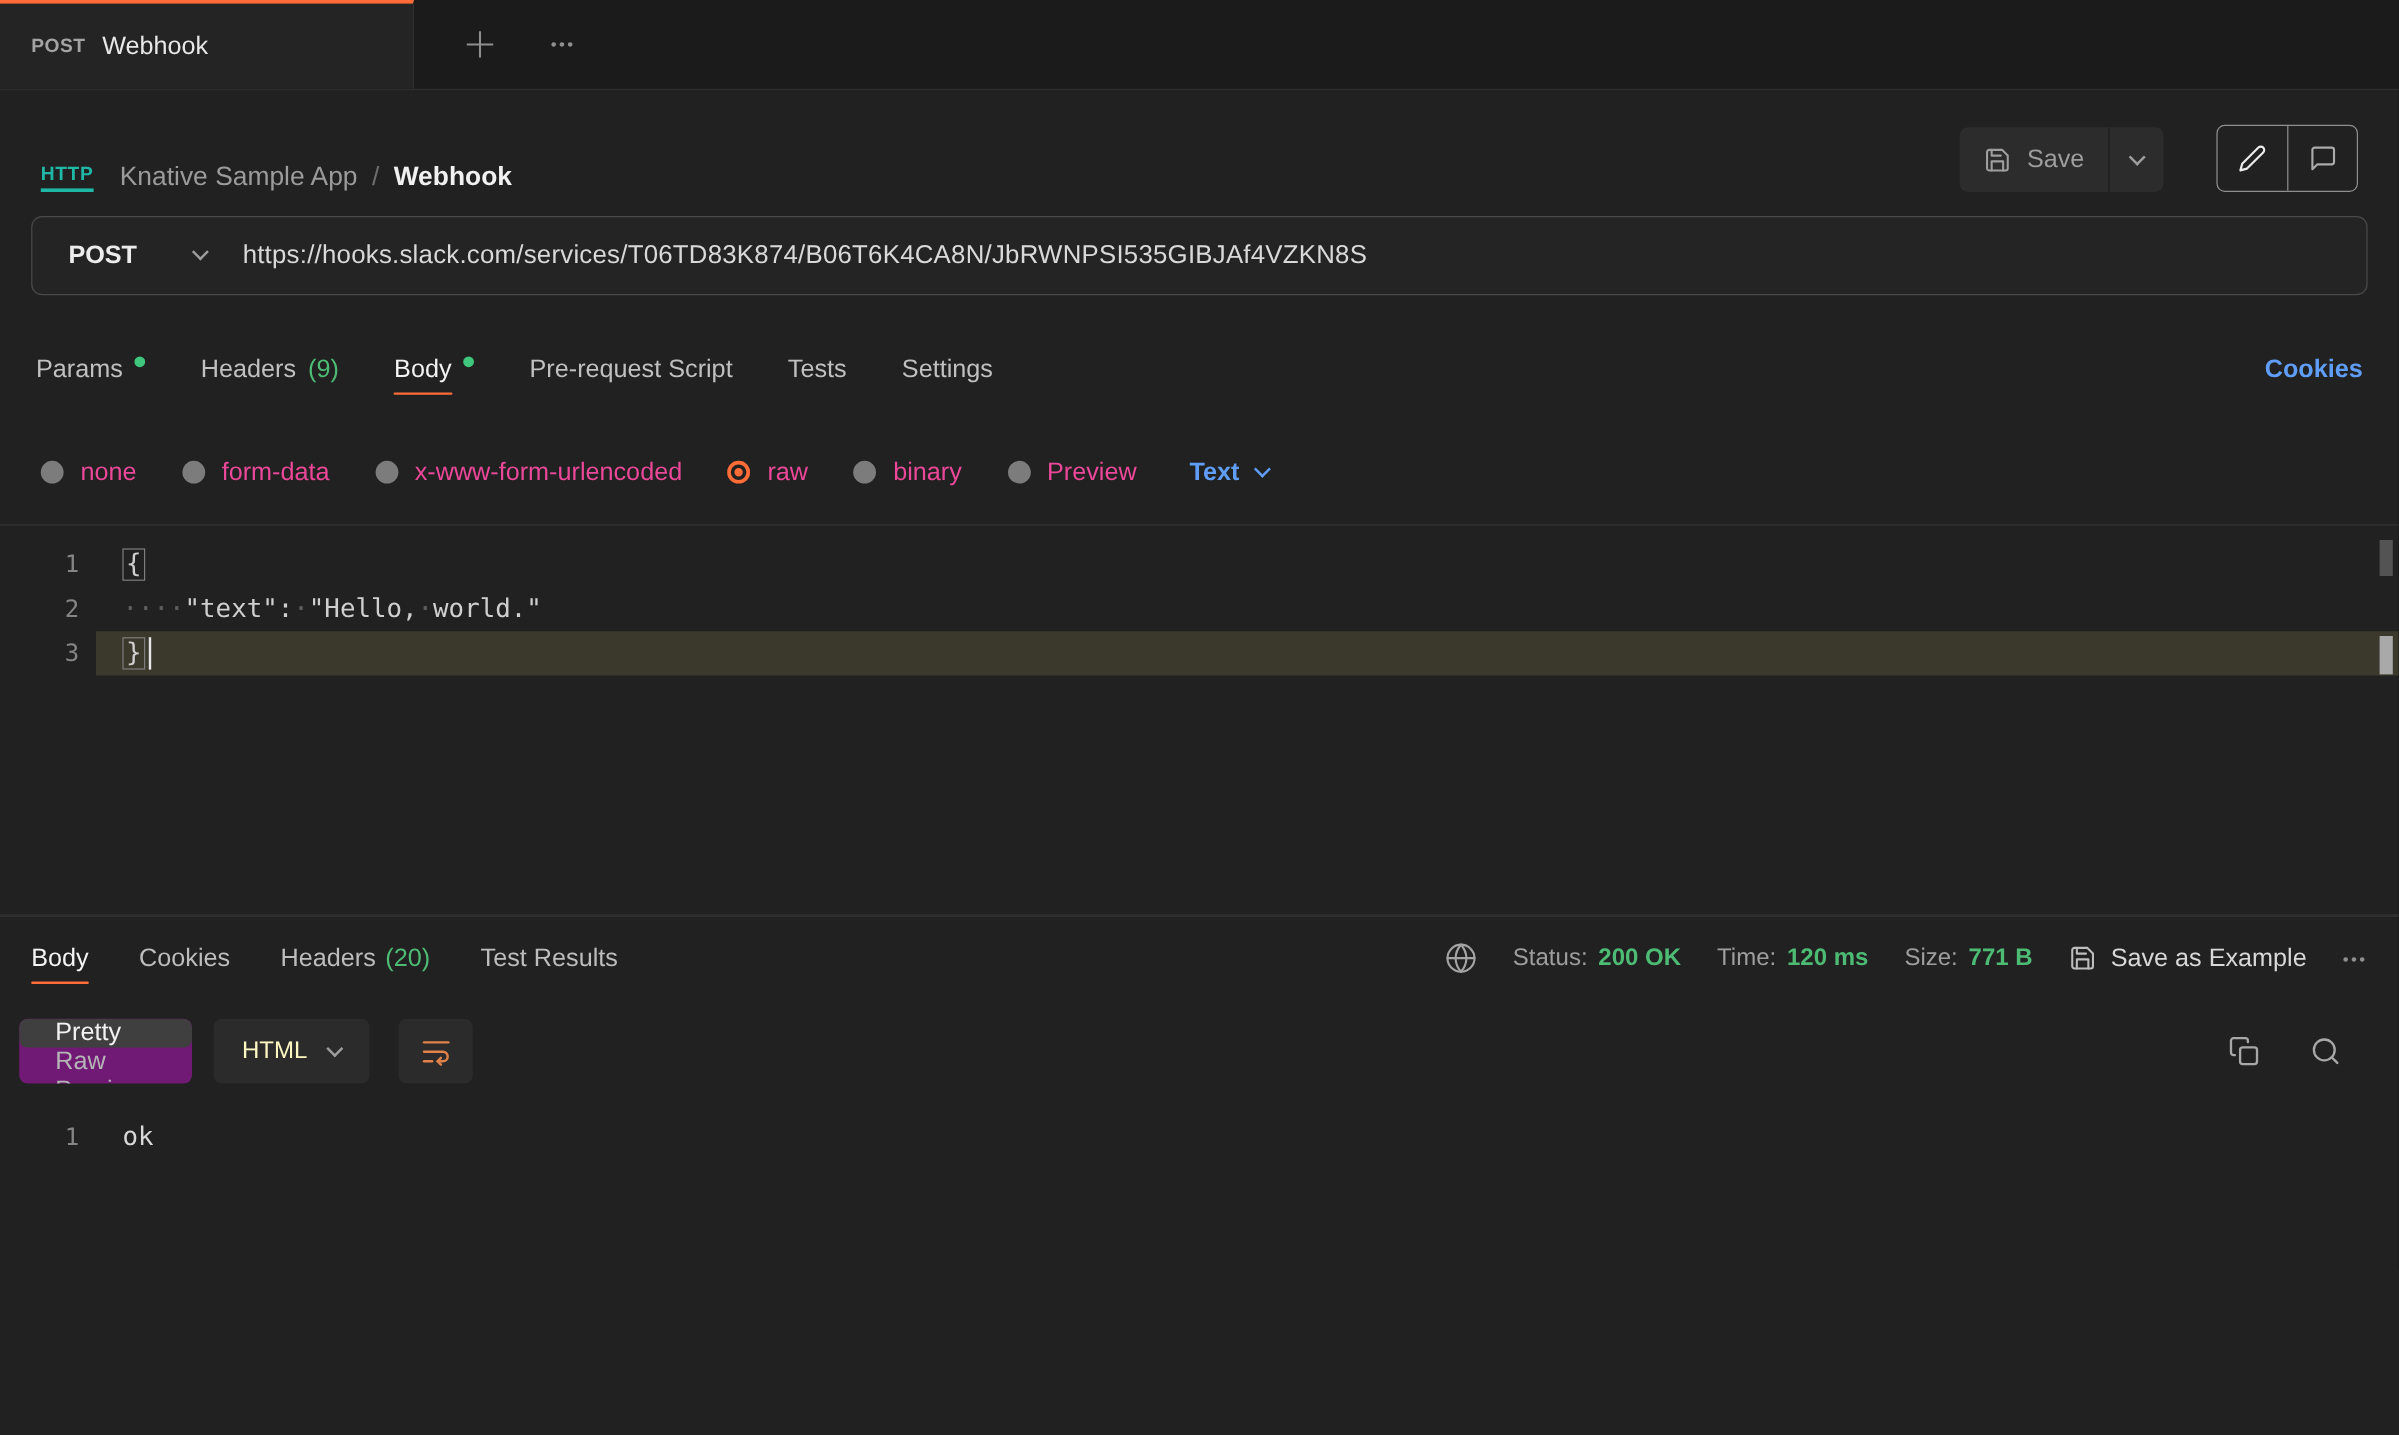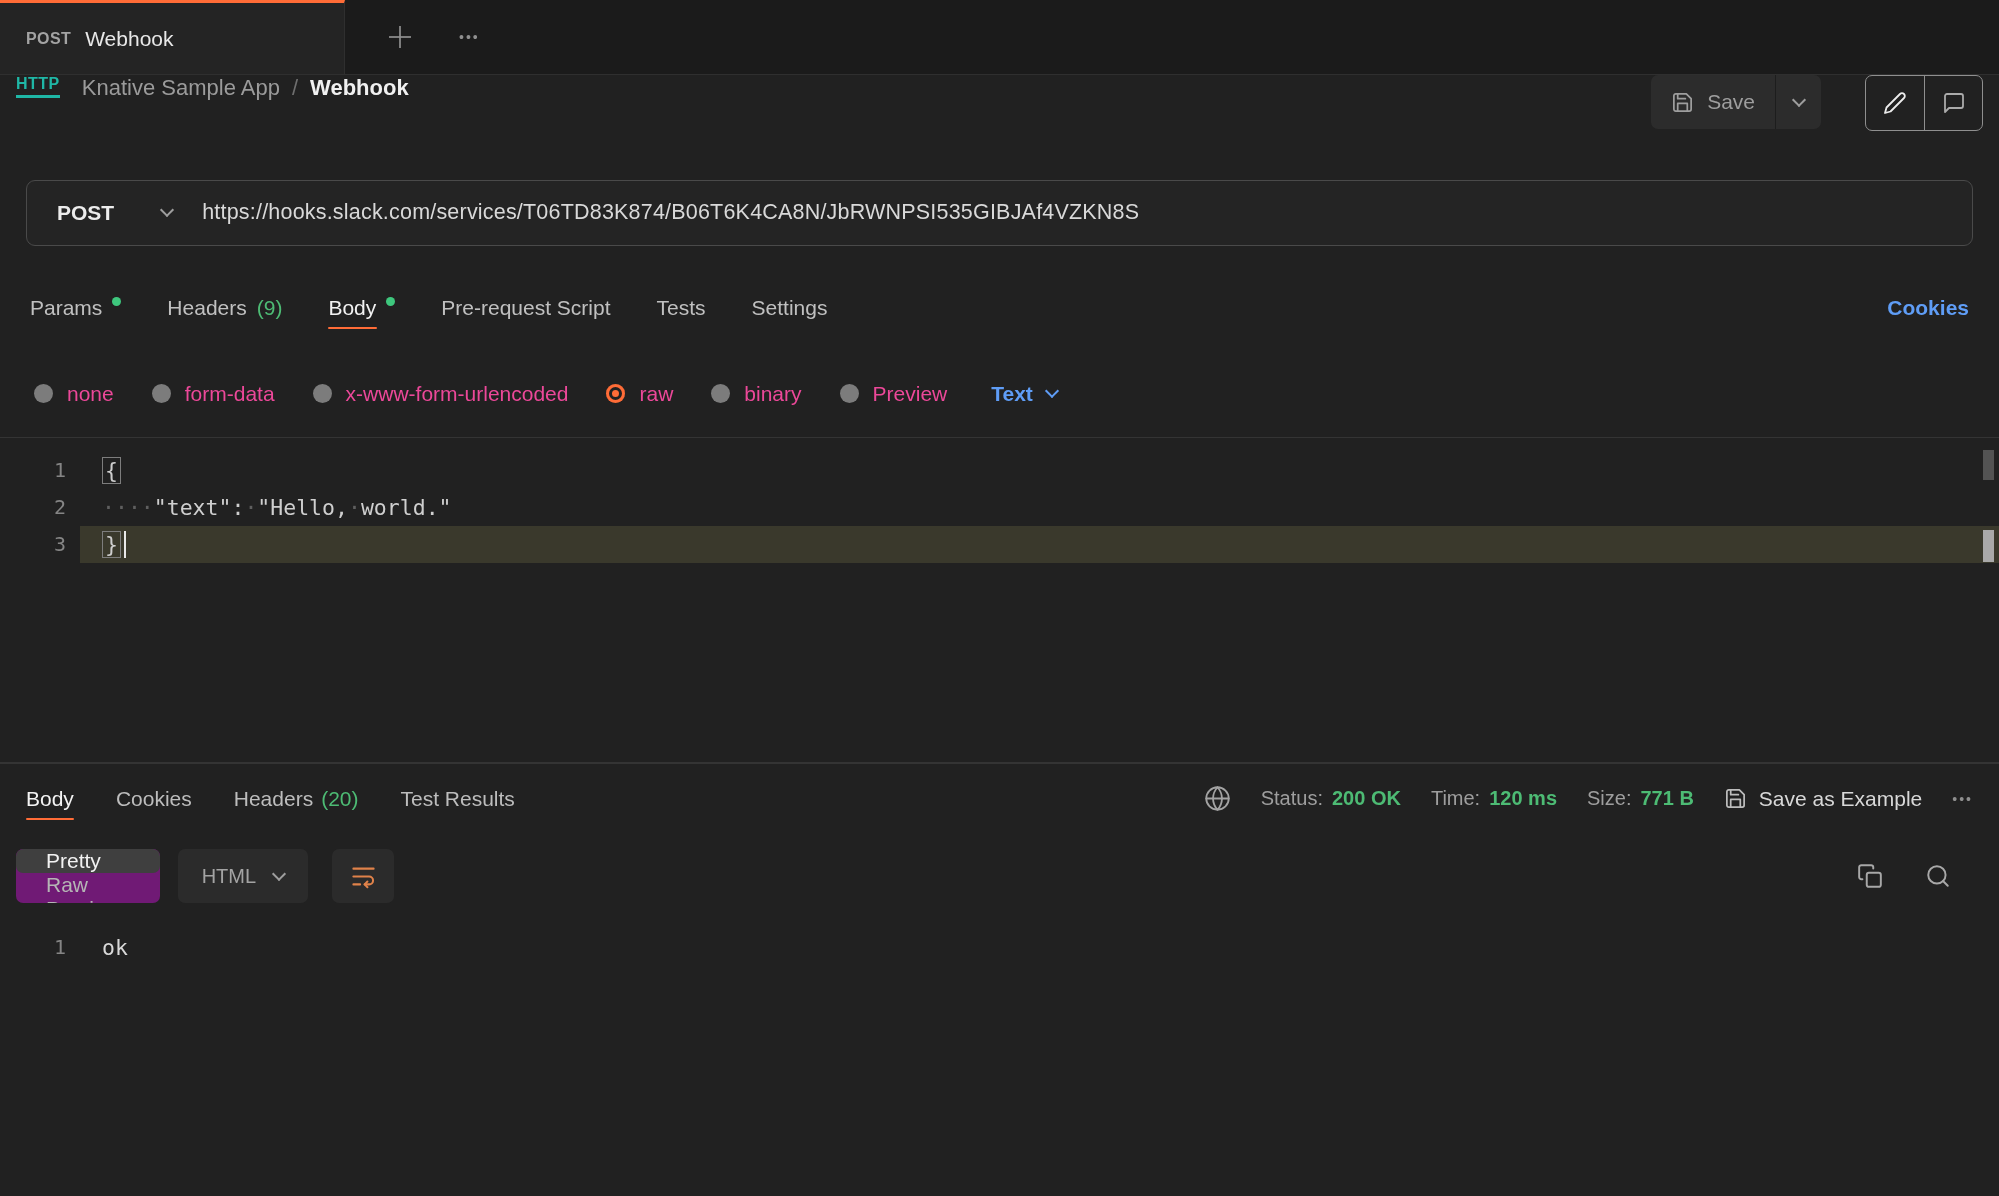--- a/index.html
+++ b/index.html
@@ -14,21 +14,21 @@
   .tab-title { font-size:21px; color:#e8e8e8; }
   .strip-mid { flex:1; display:flex; align-items:center; gap:44px; padding-left:40px; }
   .icon-btn { background:none; border:none; color:#8f8f8f; cursor:pointer; display:flex; align-items:center; justify-content:center; }
   .more-dots { font-size:14px; letter-spacing:2px; color:#8f8f8f; }
   .env-box { width:438px; border-left:1px solid #2f2f2f; display:flex; align-items:center; justify-content:space-between;
              padding:0 32px; color:#9e9e9e; font-size:21px; cursor:pointer; }
   .chev { display:inline-block; width:10px; height:10px; border-right:2.2px solid currentColor; border-bottom:2.2px solid currentColor;
           transform:rotate(45deg); margin-top:-5px; }
 
   
-  .req-header { height:85px; display:flex; align-items:flex-start; padding:0 16px; }
+  .req-header { height:85px; display:flex; align-items:flex-end; padding:0 34px; }
   .http-badge { color:#1fb7a6; font-weight:800; font-size:16px; letter-spacing:.5px;
                 border-bottom:3px solid #1fb7a6; padding-bottom:2px; margin-right:22px; }
   .crumb-col { font-size:22px; color:#9b9b9b; }
   .crumb-sep { font-size:22px; color:#6f6f6f; margin:0 12px; }
   .crumb-name { font-size:22px; color:#f1f1f1; font-weight:600; }
   .hdr-spacer { flex:1; }
   .save-group { display:flex; background:#2c2c2c; border-radius:7px; overflow:hidden; height:54px; }
   .save-main { display:flex; align-items:center; gap:13px; padding:0 20px; color:#9e9e9e; font-size:21px; border:none; background:none; cursor:pointer; }
   .save-chev { width:46px; display:flex; align-items:center; justify-content:center; border:none; background:none;
                border-left:1px solid #1d1d1d; color:#9e9e9e; cursor:pointer; }
@@ -87,21 +87,21 @@
   .stat { display:flex; gap:9px; align-items:center; }
   .stat .lbl { color:#9e9e9e; }
   .stat .val { color:#4dbb74; font-weight:600; }
   .save-example { display:flex; align-items:center; gap:12px; background:none; border:none; color:#d8d8d8; font-size:21px; cursor:pointer; }
 
   .res-toolbar { height:86px; display:flex; align-items:center; padding:0 16px; }
   .view-group { display:flex; background:#701a75; border-radius:7px; height:54px; overflow:hidden;flex-direction:column; }
   .view { display:flex; align-items:center; padding:0 30px; font-size:21px; color:#b5b5b5; background:none; border:none; cursor:pointer; }
   .view.active { background:#3f3f3f; color:#f2f2f2; border-radius:7px; }
   .fmt-select { display:flex; align-items:center; gap:18px; background:#2b2b2b; border-radius:7px; height:54px; padding:0 24px;
-                font-size:20px; color:#a3a3a3; margin-left:18px; cursor:pointer; }
+                font-size:20px; color:#fef9c3; margin-left:18px; cursor:pointer; }
   .fmt-select .chev { color:#9e9e9e; }
   .wrap-btn { width:62px; height:54px; background:#2b2b2b; border:none; border-radius:7px; display:flex; align-items:center;
               justify-content:center; margin-left:24px; color:#e0824a; cursor:pointer; }
   .res-icons { margin-left:auto; display:flex; align-items:center; gap:42px; padding-right:32px; color:#a8a8a8; }
 
   .res-body { padding-top:10px; font-family:"DejaVu Sans Mono", monospace; }
   .res-line { display:flex; height:37px; }
   .res-gutter { width:80px; padding-right:14px; text-align:right; color:#858585; font-size:20px; line-height:37px; }
   .res-text { padding-left:22px; font-size:21.5px; color:#d8d8d8; line-height:37px; }
 

